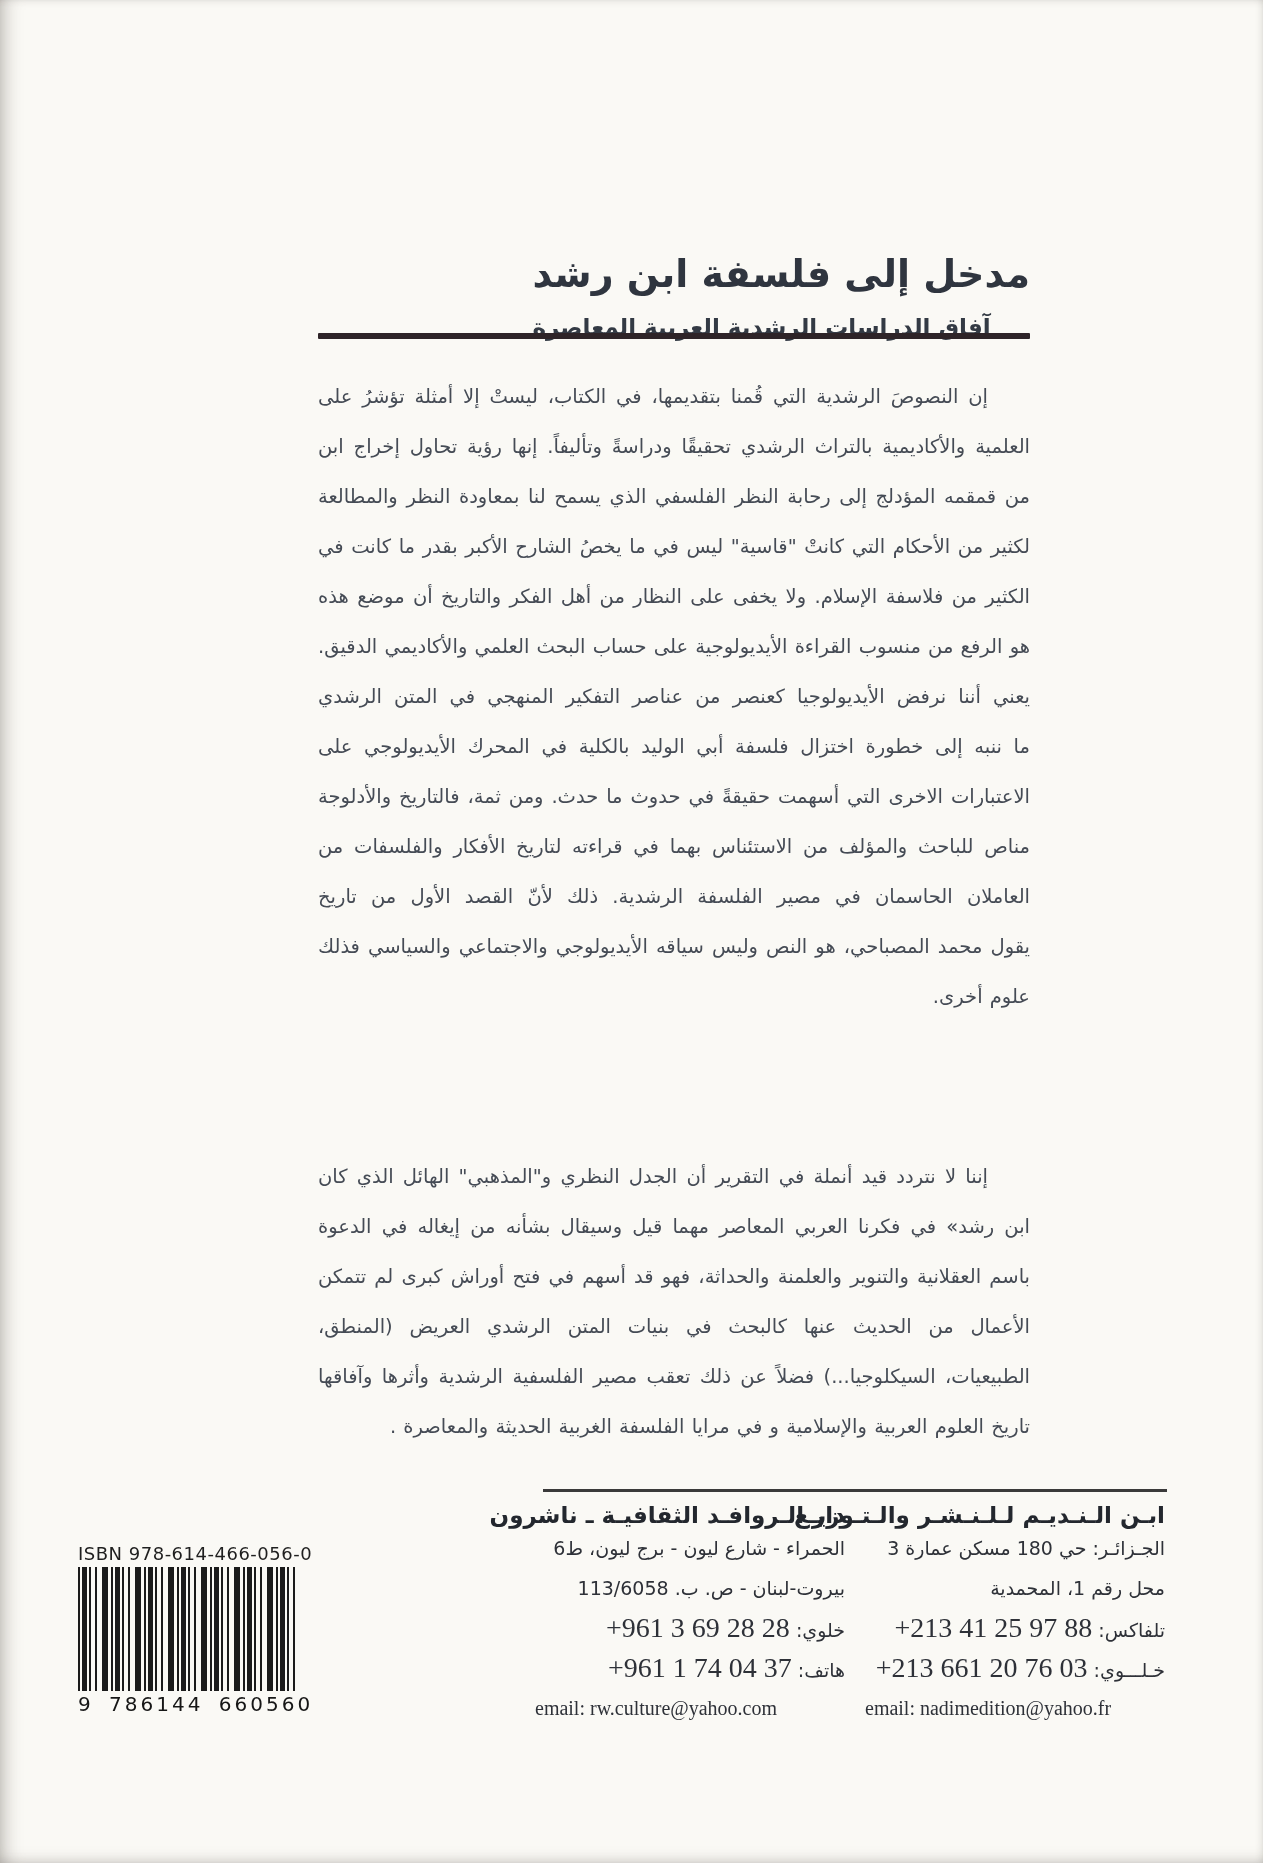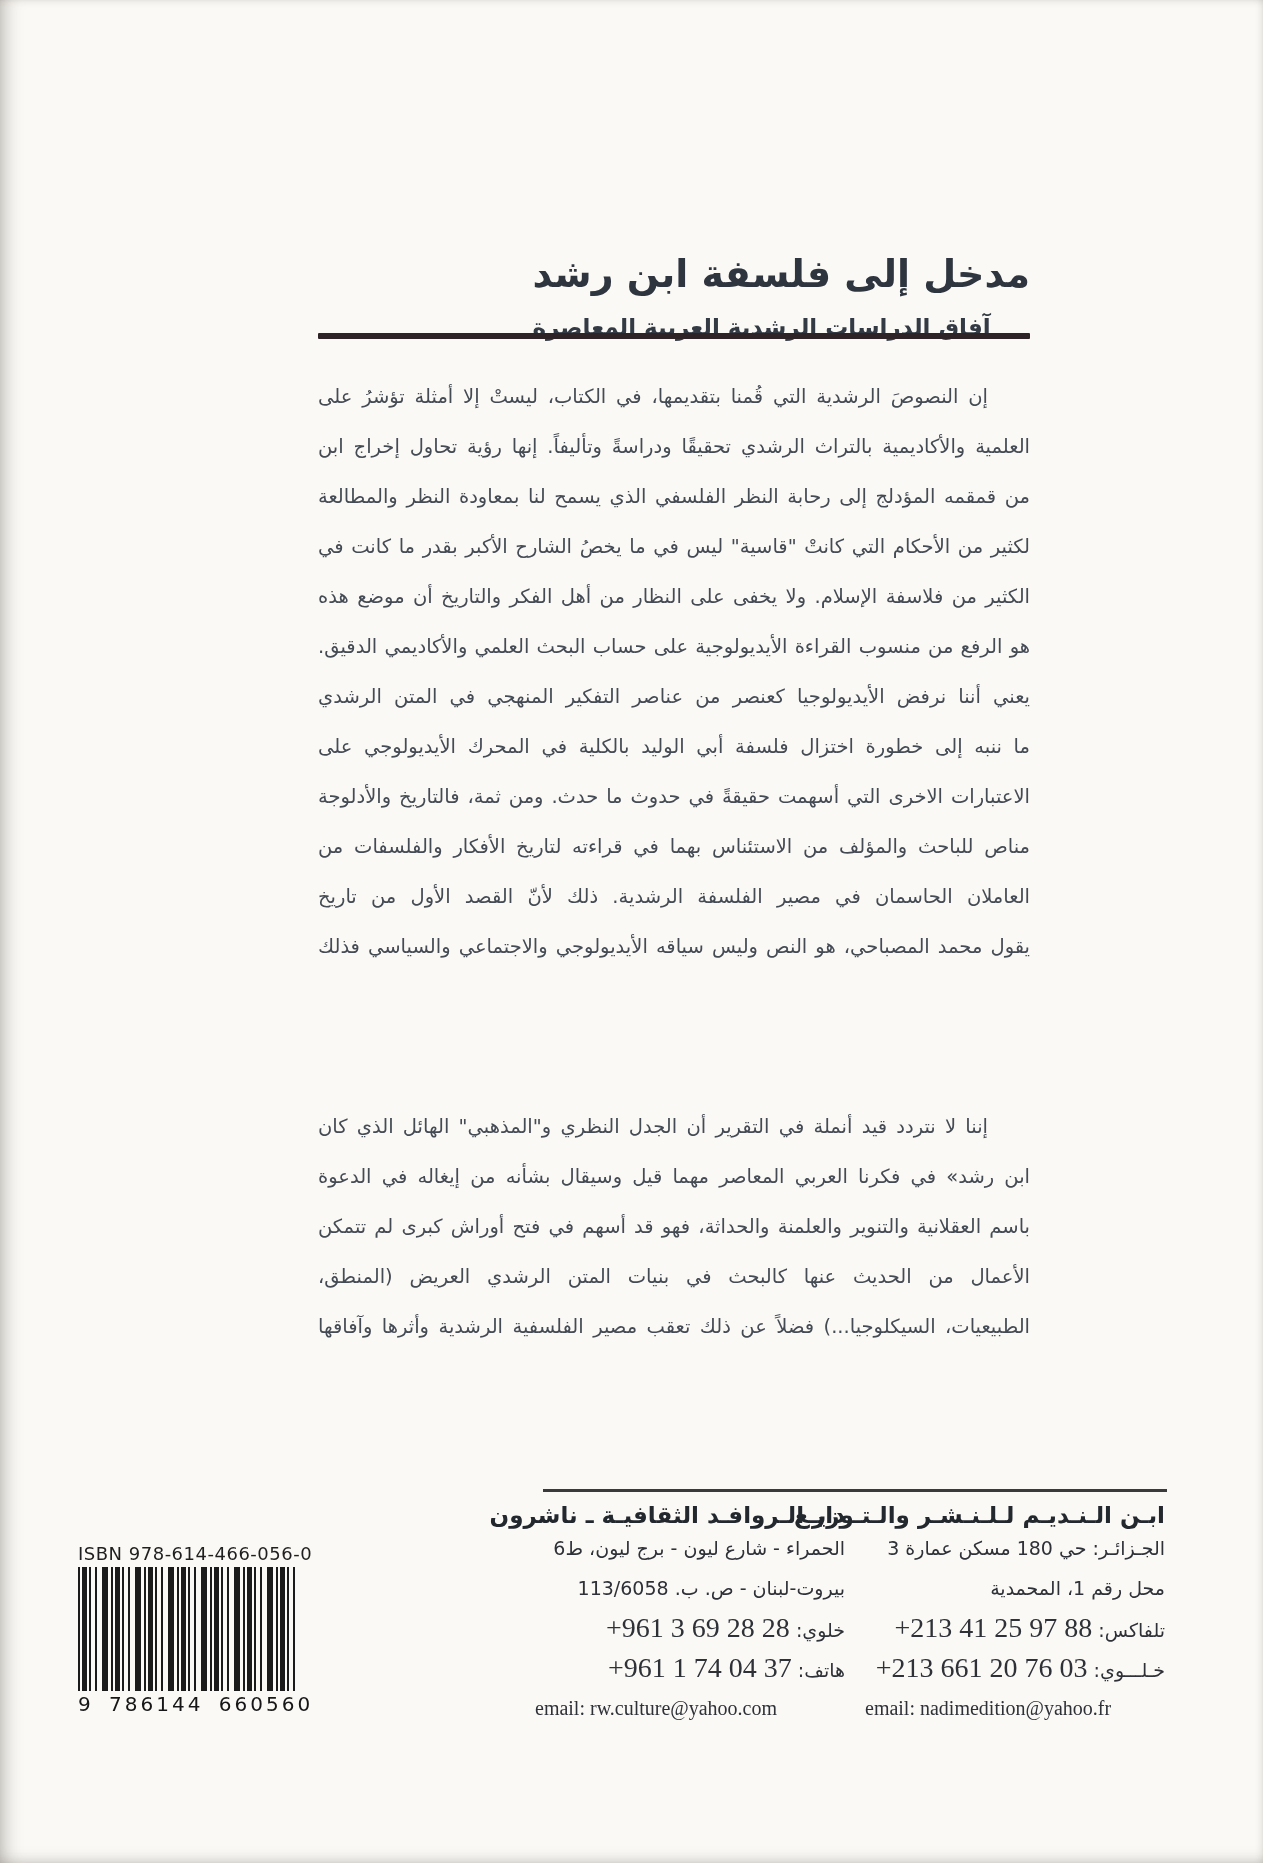--- a/index.html
+++ b/index.html
@@ -96,27 +96,29 @@
         <div class="line">من قمقمه المؤدلج  إلى رحابة النظر الفلسفي الذي يسمح لنا بمعاودة النظر والمطالعة النقدية</div>
         <div class="line">لكثير من الأحكام التي كانتْ "قاسية" ليس في ما يخصُ الشارح الأكبر بقدر ما كانت في حق</div>
         <div class="line">الكثير من فلاسفة الإسلام. ولا يخفى على النظار من أهل الفكر والتاريخ أن موضع هذه التمثلات</div>
         <div class="line">هو الرفع من منسوب القراءة الأيديولوجية على حساب البحث العلمي والأكاديمي الدقيق. وهذا لا</div>
         <div class="line">يعني أننا نرفض الأيديولوجيا كعنصر من عناصر التفكير المنهجي في المتن الرشدي وقراءته بقدر</div>
         <div class="line">ما ننبه إلى خطورة اختزال فلسفة أبي الوليد بالكلية في المحرك الأيديولوجي على حساب</div>
         <div class="line">الاعتبارات الاخرى التي أسهمت حقيقةً في حدوث ما حدث. ومن ثمة، فالتاريخ والأدلوجة لا</div>
         <div class="line">مناص للباحث والمؤلف من الاستئناس بهما في قراءته لتاريخ الأفكار والفلسفات من دون أن يكونا</div>
         <div class="line">العاملان الحاسمان في مصير الفلسفة الرشدية. ذلك لأنّ القصد الأول من تاريخ الفلسفة، كما</div>
         <div class="line">يقول محمد المصباحي، هو النص وليس سياقه الأيديولوجي والاجتماعي والسياسي فذلك مهمة</div>
+        <div class="line">علوم أخرى.</div>
       </section>
     <section class="para para-2">
         <div class="line">إننا لا نتردد قيد أنملة في التقرير أن الجدل النظري و"المذهبي" الهائل الذي كان حول «فلسفة</div>
         <div class="line">ابن رشد» في فكرنا العربي المعاصر مهما قيل وسيقال بشأنه من إيغاله في الدعوة الأيديولوجية</div>
         <div class="line">باسم العقلانية والتنوير والعلمنة والحداثة، فهو قد أسهم في فتح أوراش كبرى لم تتمكن هذه</div>
         <div class="line">الأعمال من الحديث عنها كالبحث في بنيات المتن الرشدي العريض (المنطق، الميتافيزيقا،</div>
         <div class="line">الطبيعيات، السيكلوجيا...) فضلاً عن ذلك تعقب مصير الفلسفية الرشدية وأثرها وآفاقها في</div>
+        <div class="line">تاريخ العلوم العربية والإسلامية و في مرايا الفلسفة الغربية الحديثة والمعاصرة .</div>
       </section>
   </main>
 
   <div class="footer-sep"></div>
 
   <div class="pub-col nadim">
     <div class="pub-title">ابـن الـنـديـم لـلـنـشـر والـتـوزيـع</div>
     <div class="pub-row">الجـزائـر:  حي 180 مسكن عمارة 3</div>
     <div class="pub-row">محل رقم 1، المحمدية</div>
     <div class="pub-row"><span class="lbl">تلفاكس:</span> <span class="num">+213 41 25 97 88</span></div>

